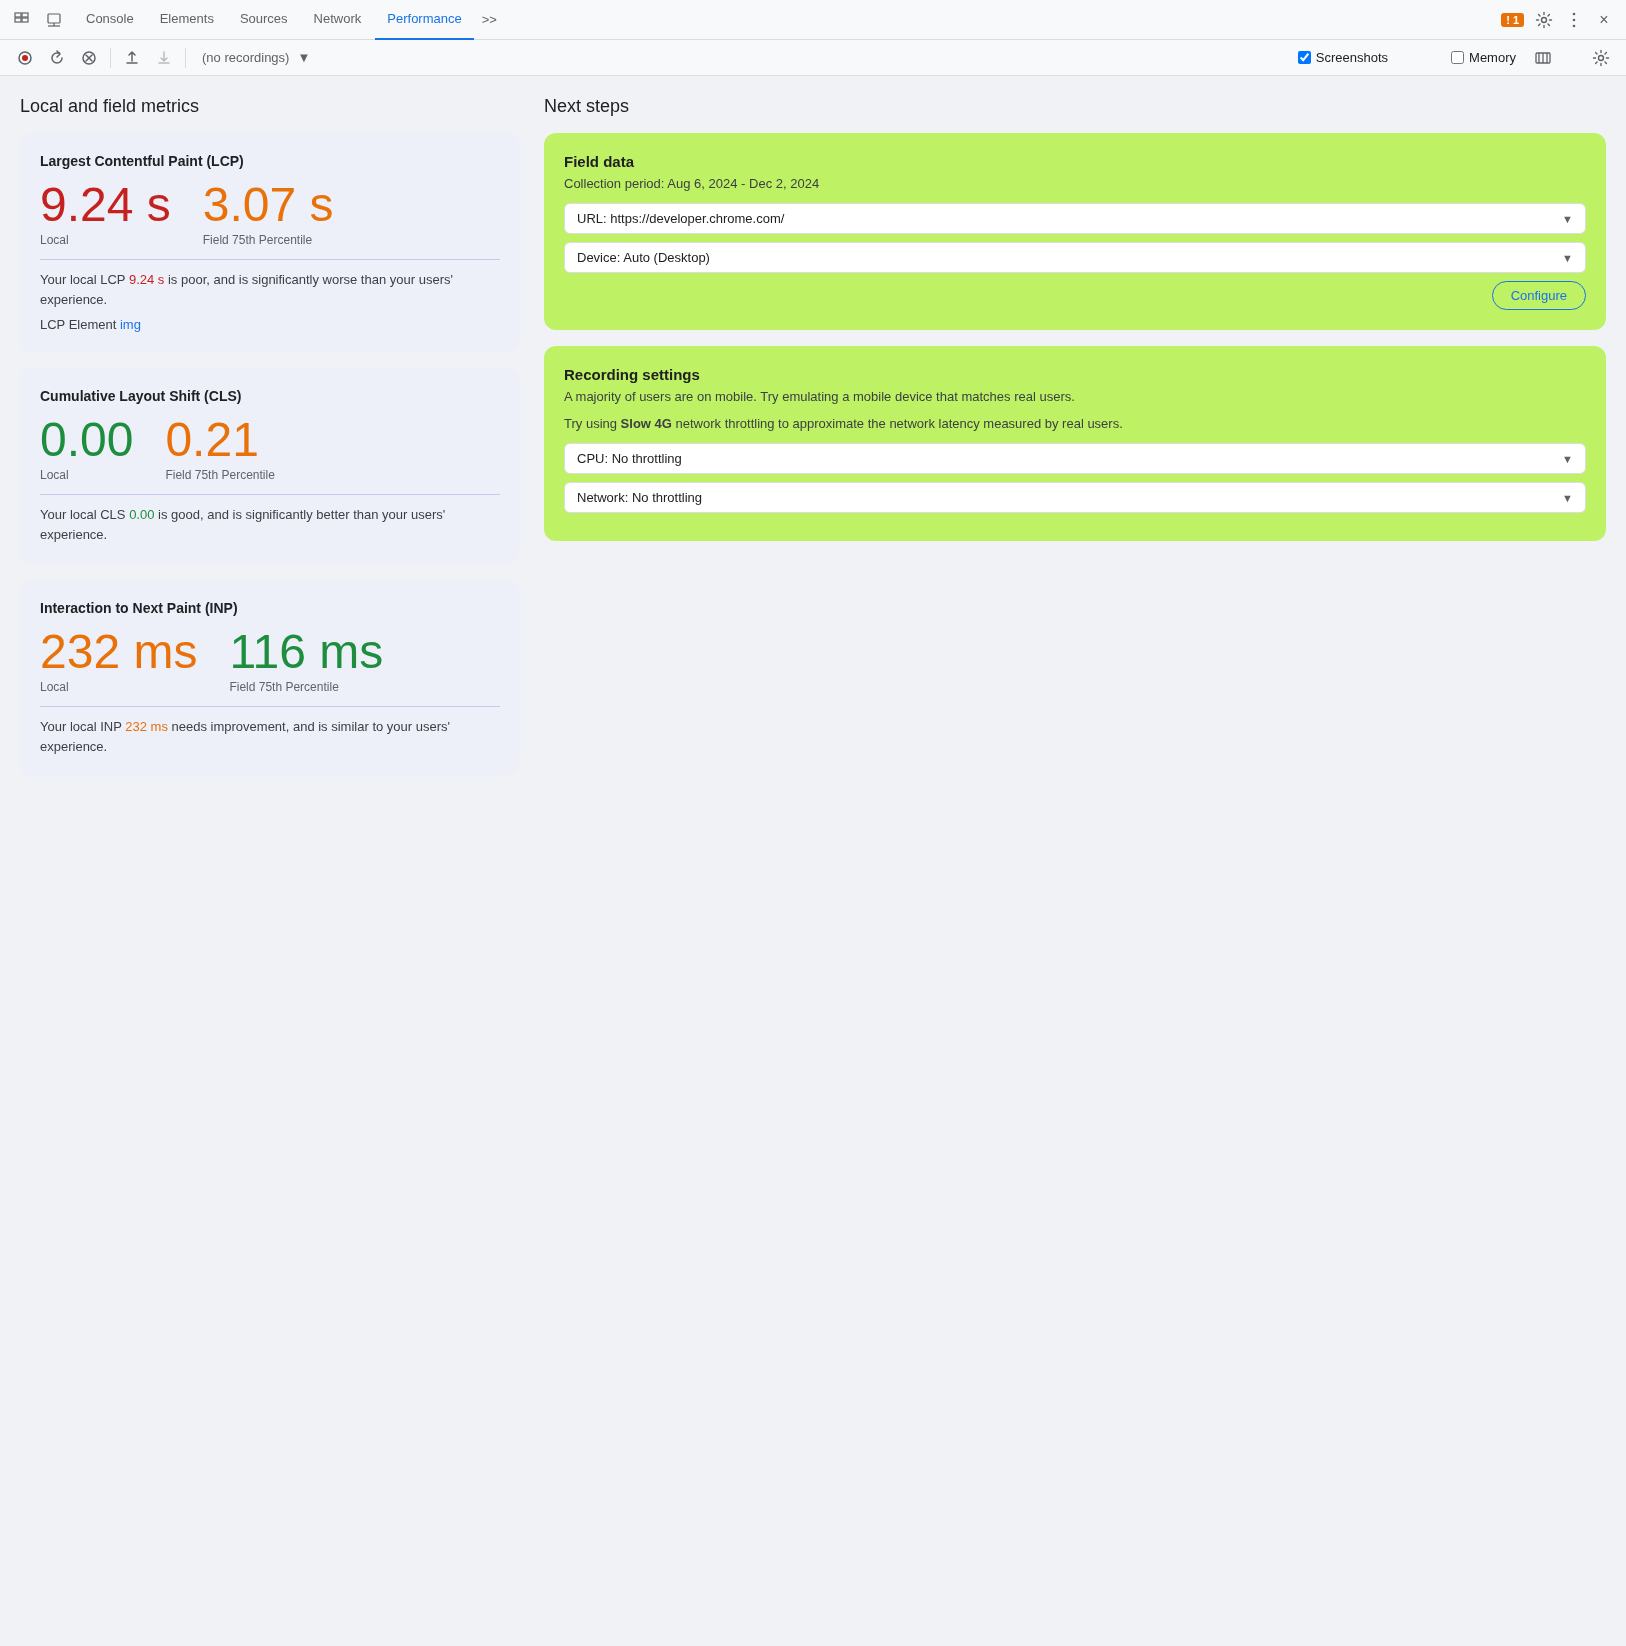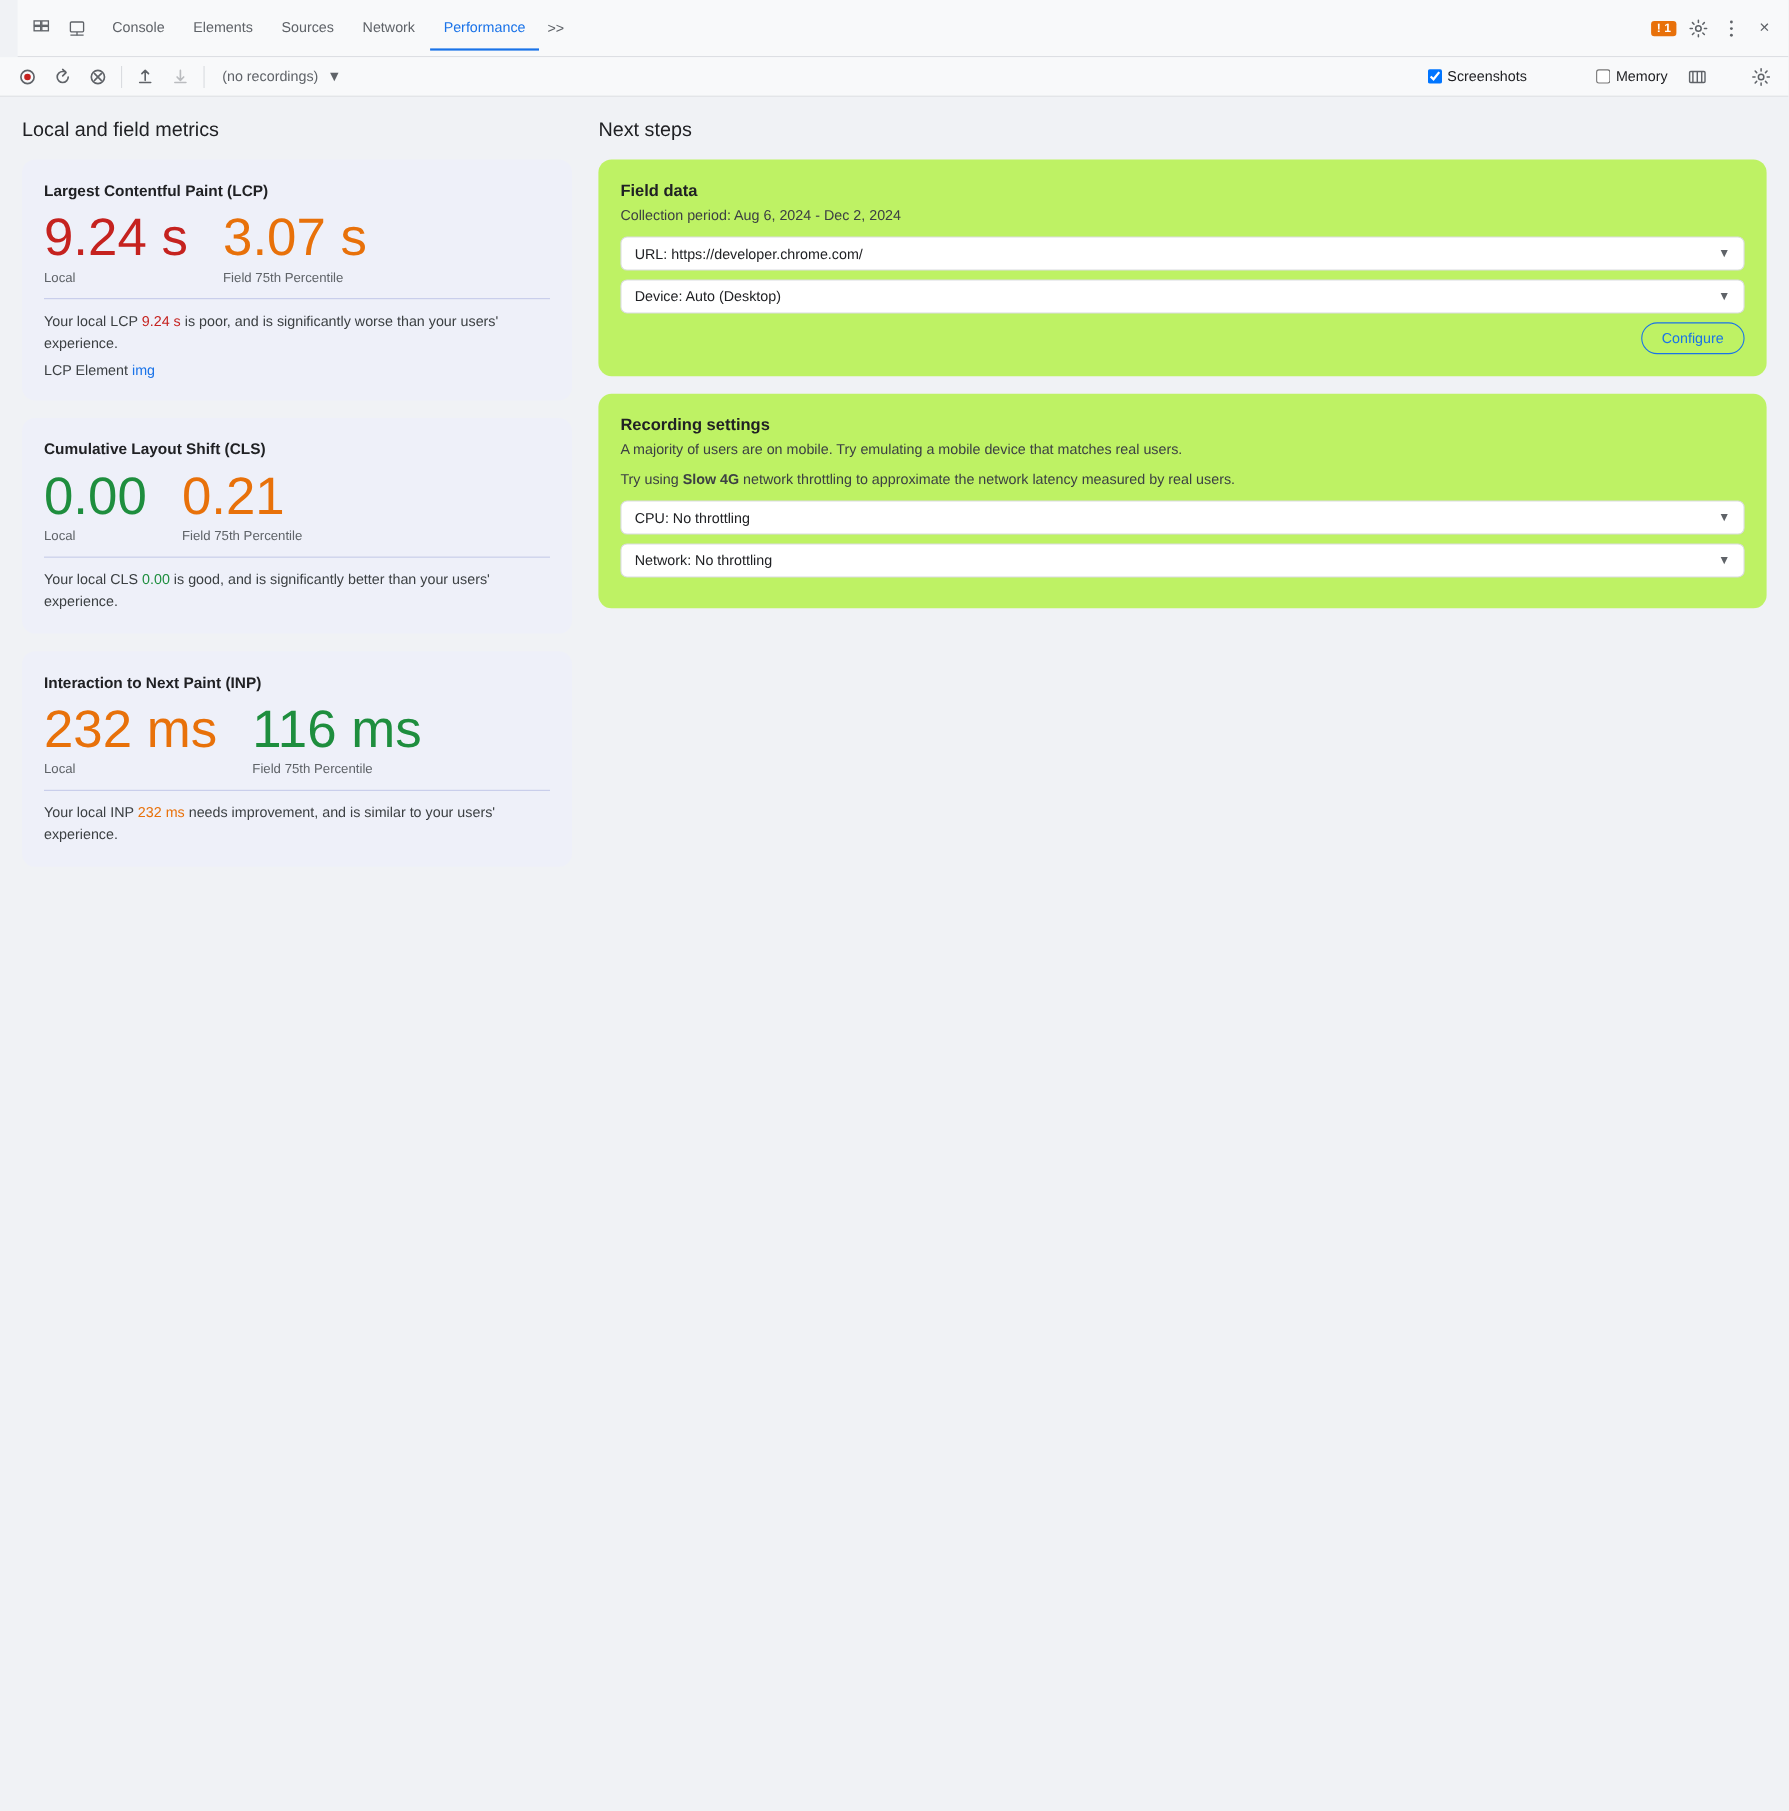--- a/index.html
+++ b/index.html
@@ -10,25 +10,24 @@
       width: 1626px;
       min-height: 1646px;
     }
 
     
     .devtools-toolbar {
       display: flex;
       align-items: center;
       background: #f8f9fa;
       border-bottom: 1px solid #dadce0;
-      height: 52px;
+      height: 40px;
       padding: 0 8px;
       gap: 2px;
       flex-shrink: 0;
-      margin-left: 16px;
     }
     .toolbar-icon-group {
       display: flex;
       align-items: center;
       gap: 4px;
       margin-right: 4px;
     }
     .toolbar-tab {
       display: flex;
       align-items: center;

